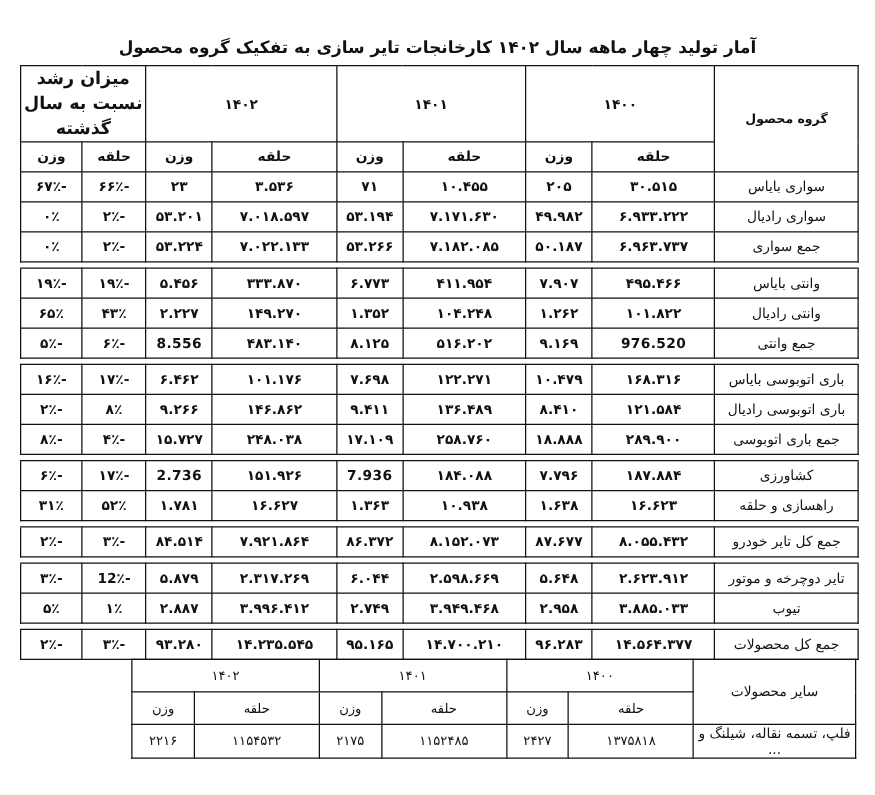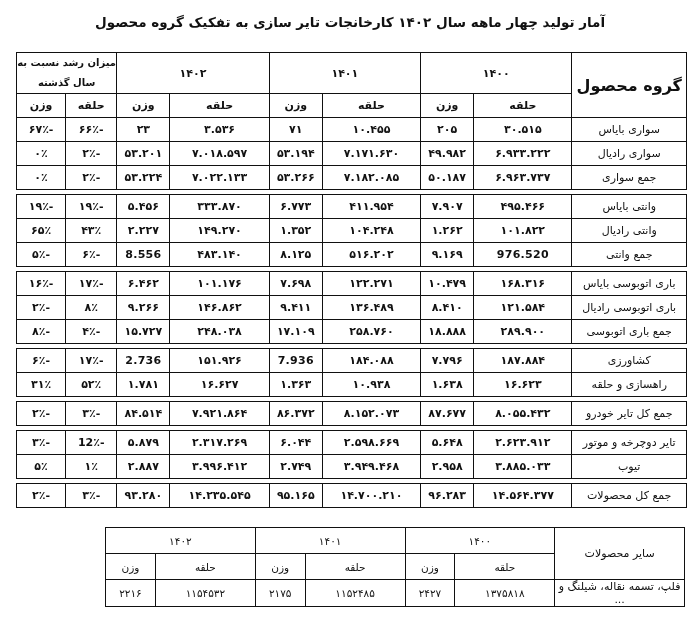--- a/index.html
+++ b/index.html
@@ -1,26 +1,26 @@
 <!DOCTYPE html>
 <html><head>
 <meta charset="utf-8">
 <style>
   html,body{margin:0;padding:0;background:#ffffff;}
   body{width:700px;height:636px;position:relative;overflow:hidden;font-family:"DejaVu Sans",sans-serif;color:#111;}
-  .title{position:absolute;top:14px;left:0;width:700px;text-align:center;font-weight:bold;font-size:13.5px;direction:rtl;}
+  .title{position:absolute;top:30px;left:0;width:700px;text-align:center;font-weight:bold;font-size:13.5px;direction:rtl;}
   table{border-collapse:collapse;direction:rtl;position:absolute;}
   td,th{border:1.5px solid #111;text-align:center;font-size:11px;font-weight:bold;padding:0;height:23px;}
   .main{top:52px;left:16px;width:671px;}
   .main .hdr-year{height:36px;font-size:13px;}
   .main .hdr-sub{height:24px;}
   .gap td{border-left:none;border-right:none;height:4px;padding:0;}
   .rowlabel{font-weight:normal;font-size:11px;}
-  .grouphdr{font-size:16px;}
-  .growthhdr{font-size:10px;line-height:20px;}
+  .grouphdr{font-size:10px;}
+  .growthhdr{font-size:14px;line-height:20px;}
   .secondary{top:527px;left:105px;width:580px;}
   .secondary td{font-weight:normal;font-size:10.5px;height:25px;}
   .secondary .yr{font-weight:normal;}
   .secondary .lbl{font-size:11px;}
   .num{font-family:"DejaVu Sans",sans-serif;letter-spacing:0.3px;}
 </style>
 </head>
 <body>
 
 <div class="title">آمار تولید چهار ماهه سال ۱۴۰۲ کارخانجات تایر سازی به تفکیک گروه محصول</div>

